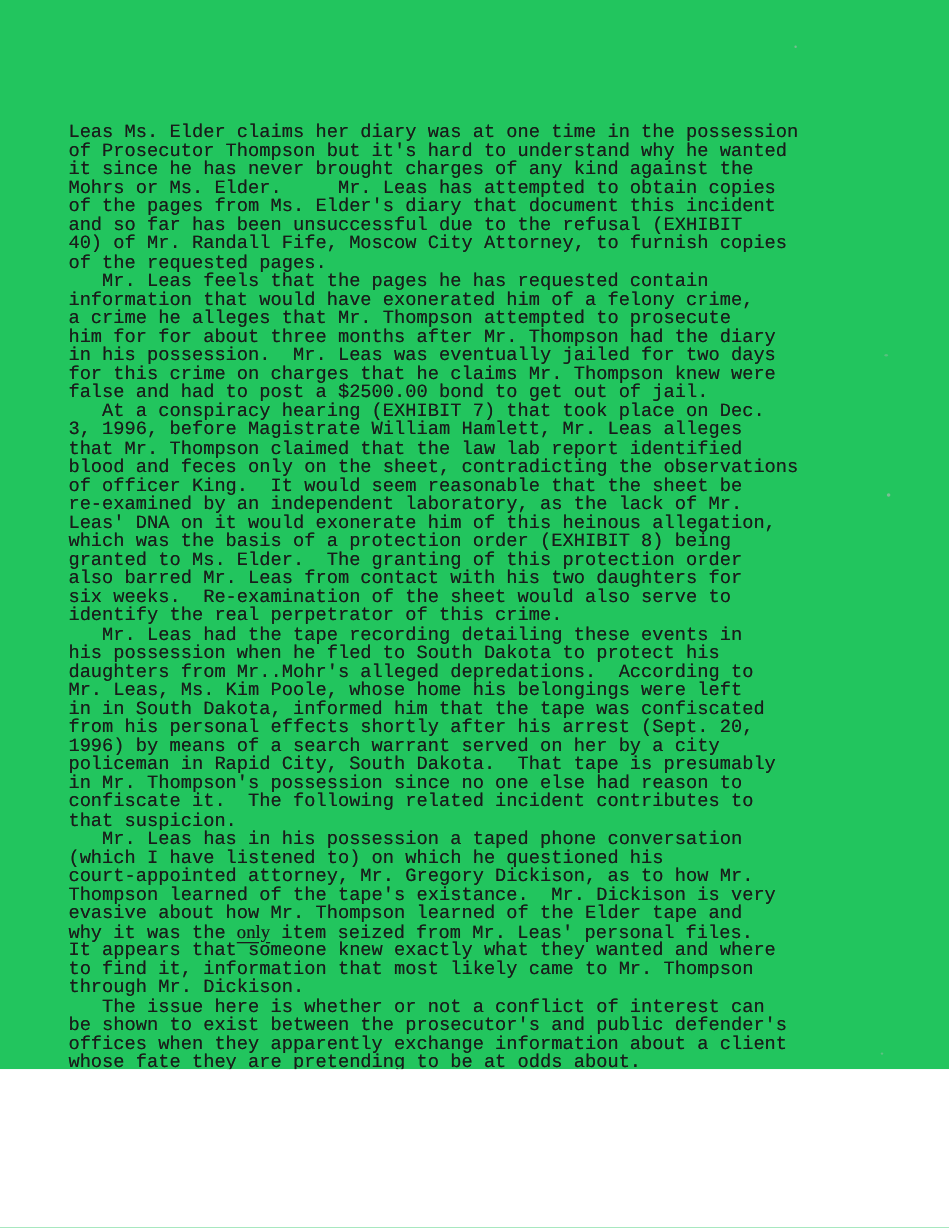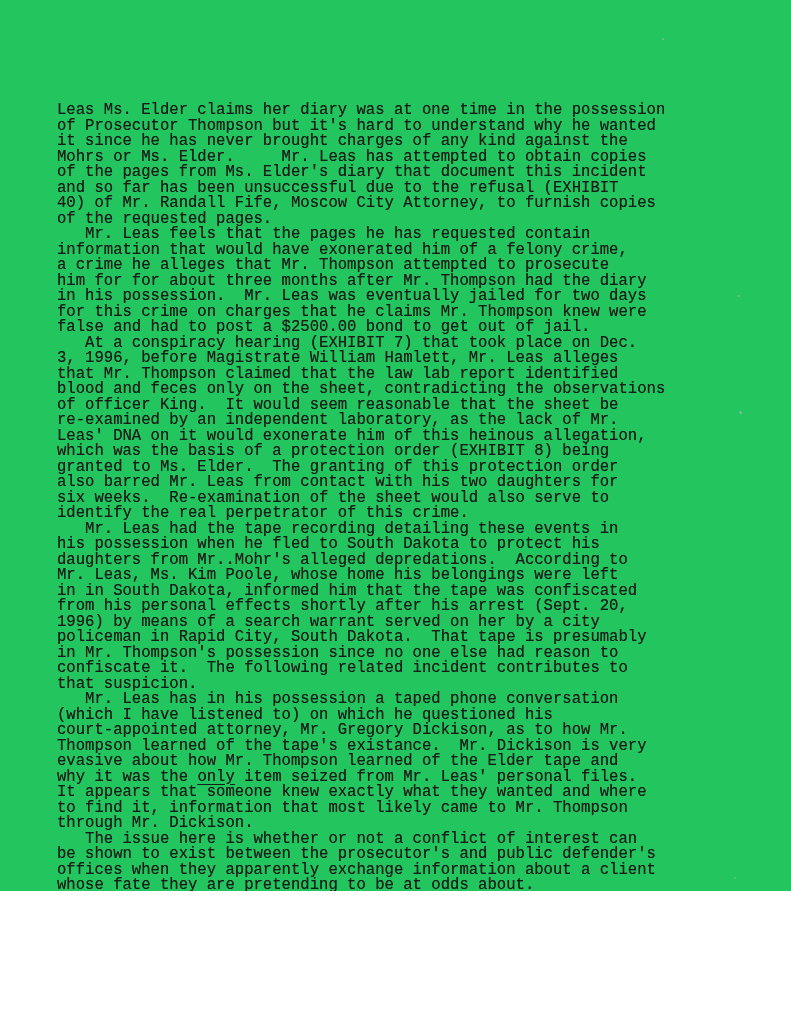--- a/index.html
+++ b/index.html
@@ -23,20 +23,21 @@
     line-height: 15.5px;
     color: #1b1b1b;
     white-space: pre;
     text-shadow: 0 0 0.5px rgba(10,10,10,0.6);
   }
   .paragraph { margin: 0; }
   .line { height: 15.5px; }
   .u {
     text-decoration: underline;
     text-underline-offset: 3px;
+    font-family: Liberation Serif, serif;
   }
   .page-number {
     position: absolute;
     left: 0;
     right: 0;
     top: 981px;
     text-align: center;
     transform: translateX(-8px);
     font-family: "Liberation Serif", "DejaVu Serif", serif;
     font-size: 15px;

